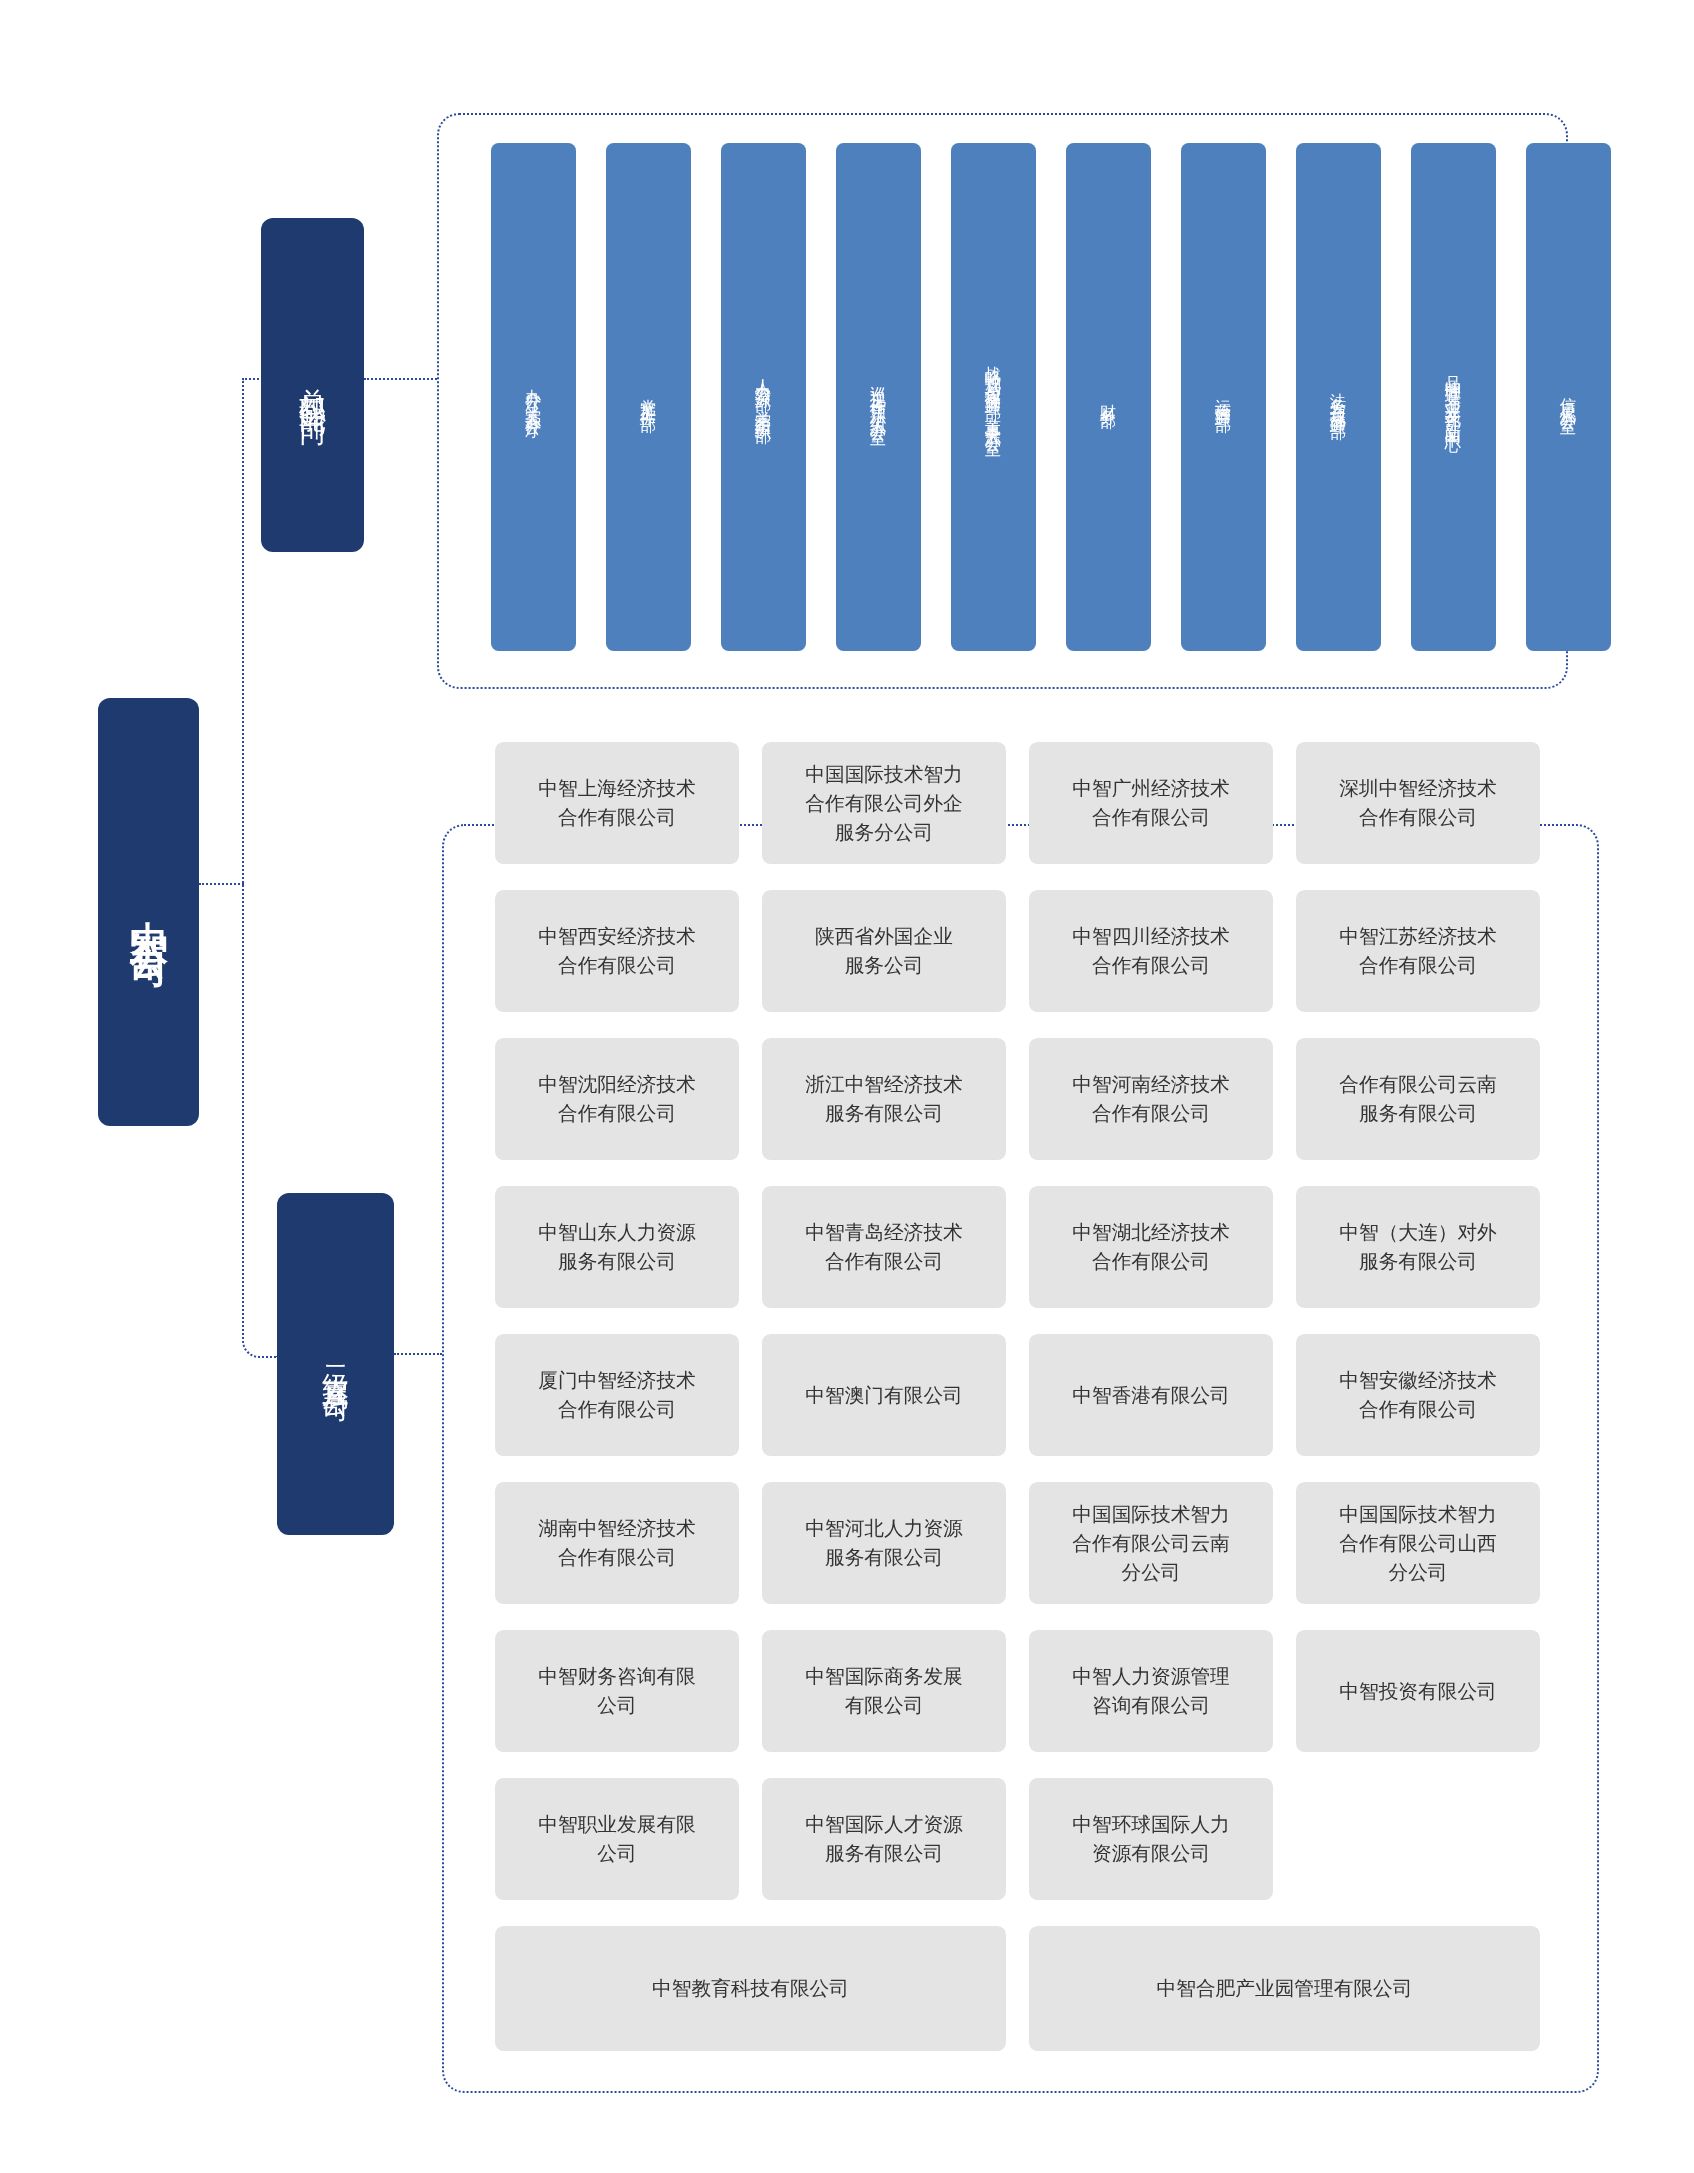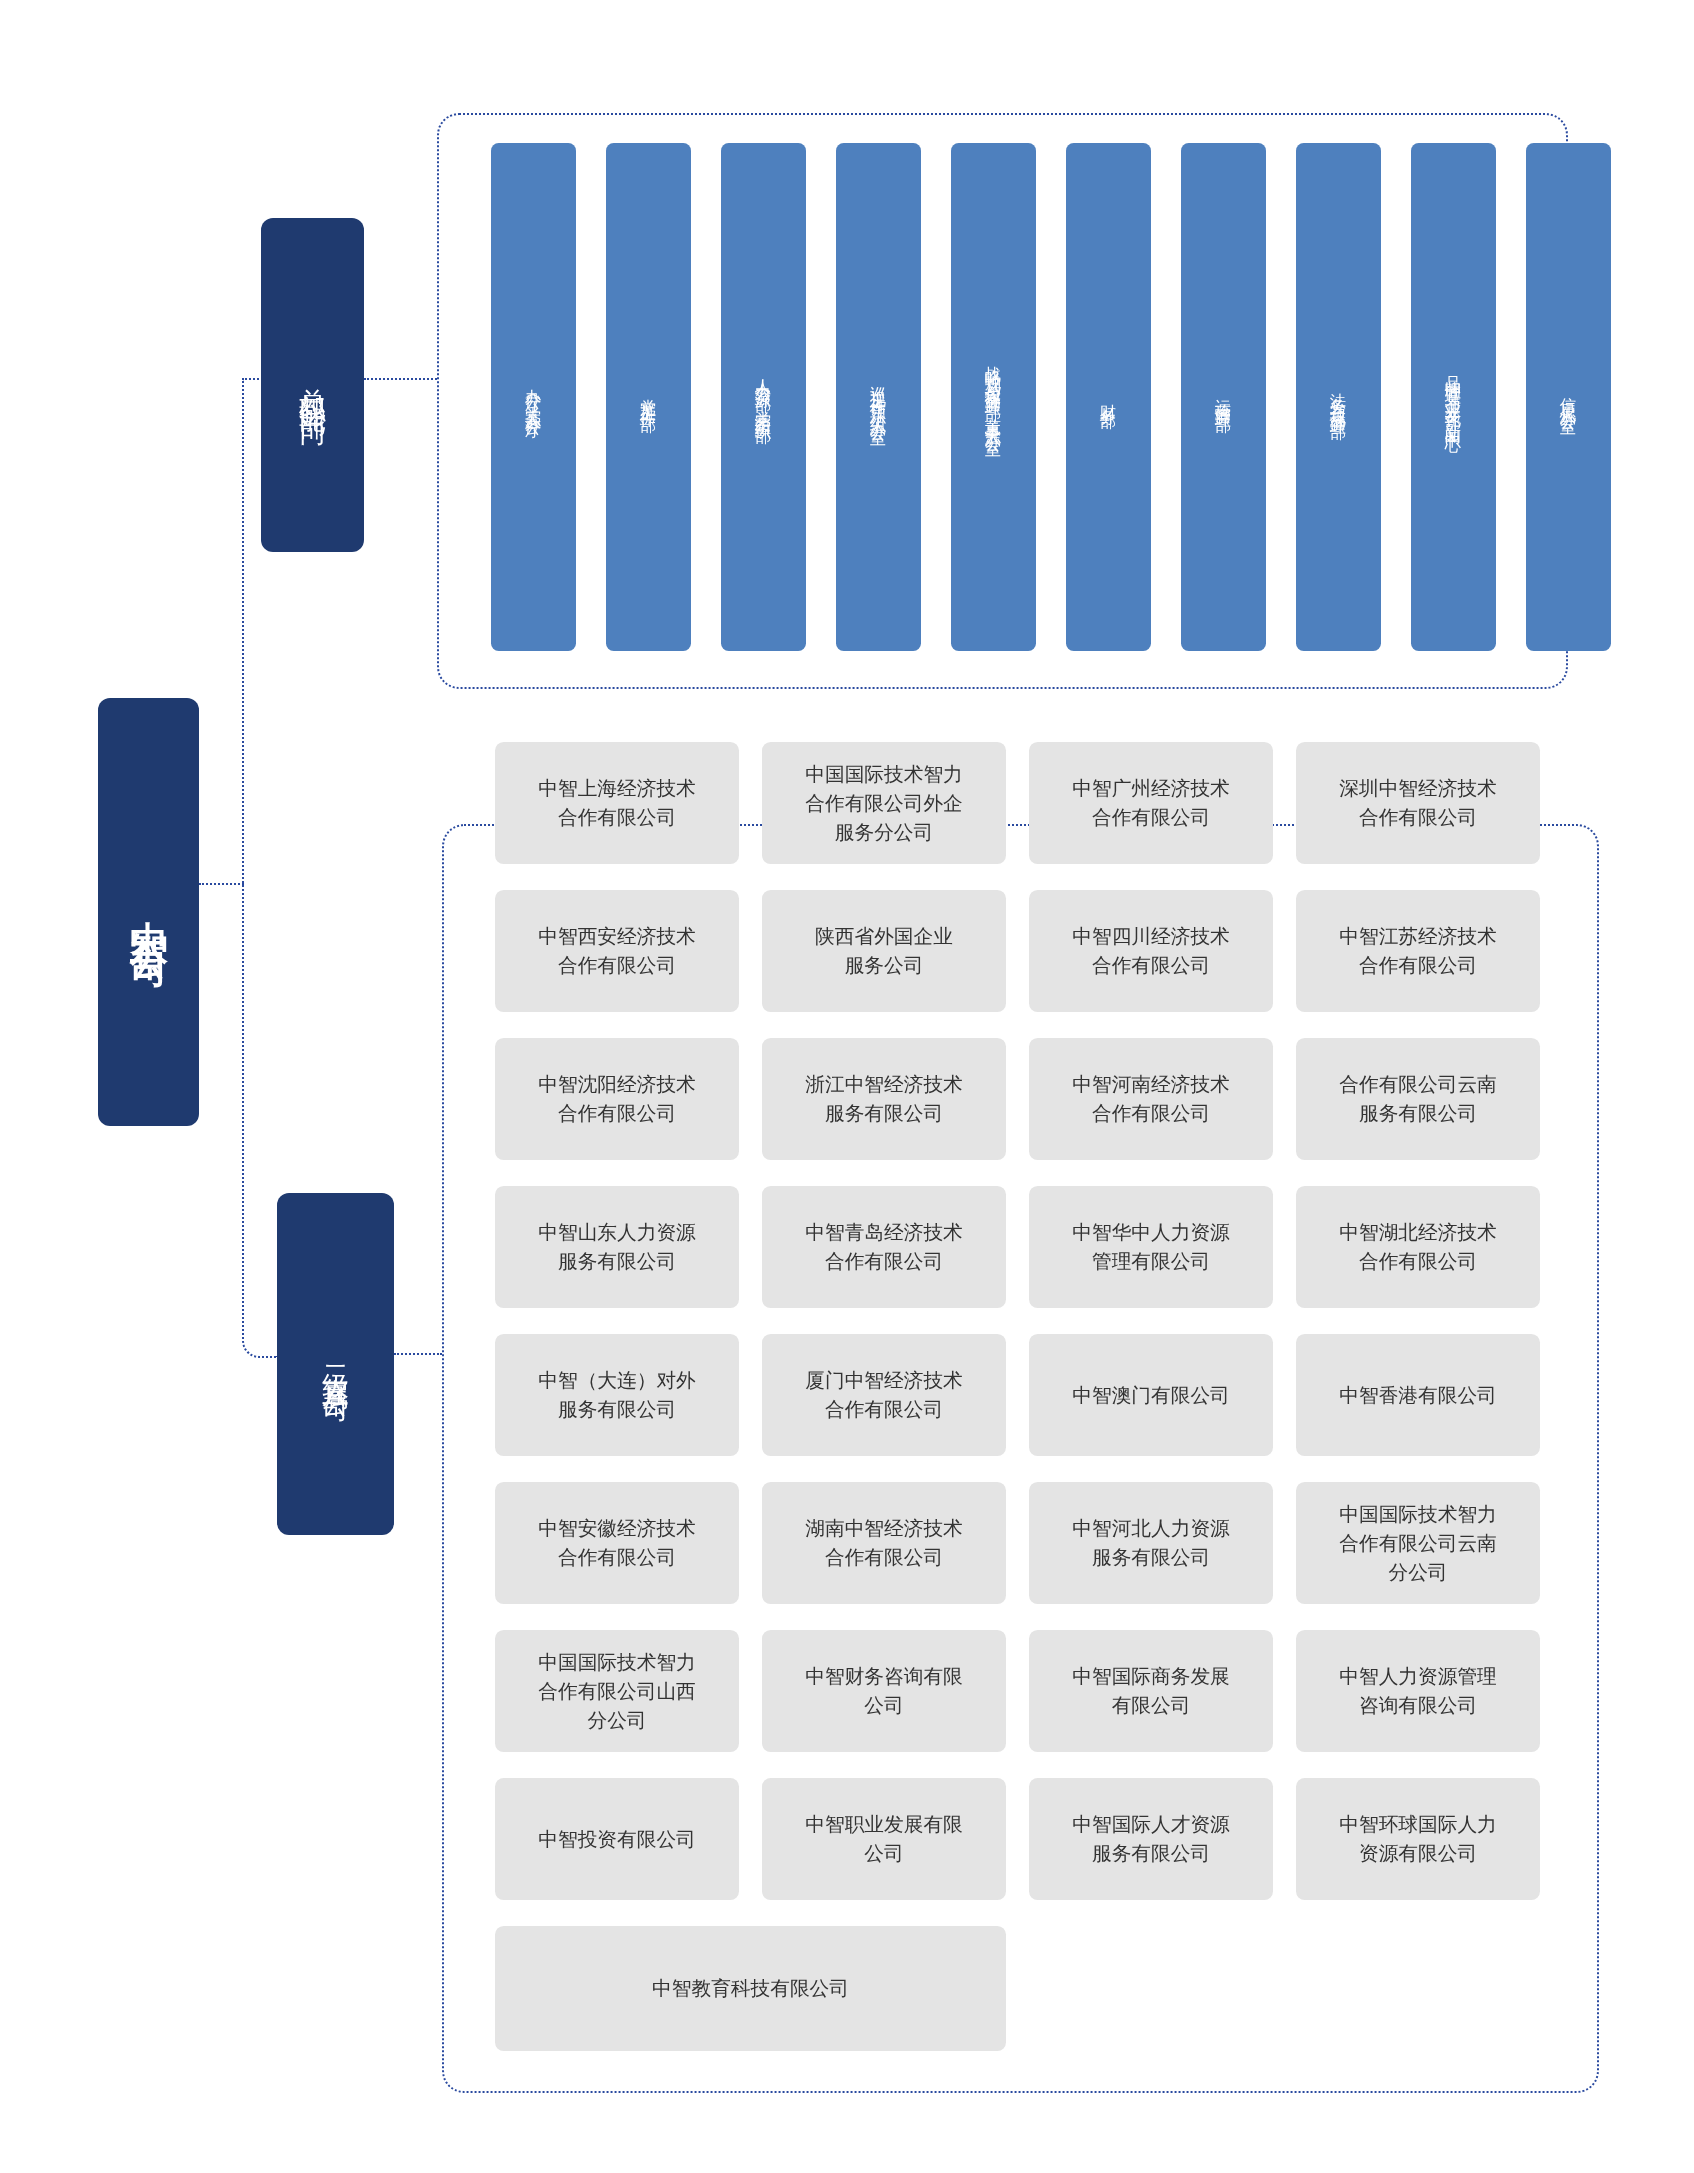--- a/index.html
+++ b/index.html
@@ -175,22 +175,20 @@
       <div class="company-box">浙江中智经济技术
 服务有限公司</div>
       <div class="company-box">中智河南经济技术
 合作有限公司</div>
       <div class="company-box">合作有限公司云南
 服务有限公司</div>
       <div class="company-box">中智山东人力资源
 服务有限公司</div>
       <div class="company-box">中智青岛经济技术
 合作有限公司</div>
-      <div class="company-box">中智华中人力资源
-管理有限公司</div>
       <div class="company-box">中智湖北经济技术
 合作有限公司</div>
       <div class="company-box">中智（大连）对外
 服务有限公司</div>
       <div class="company-box">厦门中智经济技术
 合作有限公司</div>
       <div class="company-box">中智澳门有限公司</div>
       <div class="company-box">中智香港有限公司</div>
       <div class="company-box">中智安徽经济技术
 合作有限公司</div>
@@ -211,16 +209,17 @@
       <div class="company-box">中智人力资源管理
 咨询有限公司</div>
       <div class="company-box">中智投资有限公司</div>
       <div class="company-box">中智职业发展有限
 公司</div>
       <div class="company-box">中智国际人才资源
 服务有限公司</div>
       <div class="company-box">中智环球国际人力
 资源有限公司</div>
       <div class="company-box wide">中智教育科技有限公司</div>
+      <div class="company-box wide">中智合肥产业园管理有限公司</div>
     </div>
 
 </div>
 
 
 </body></html>

